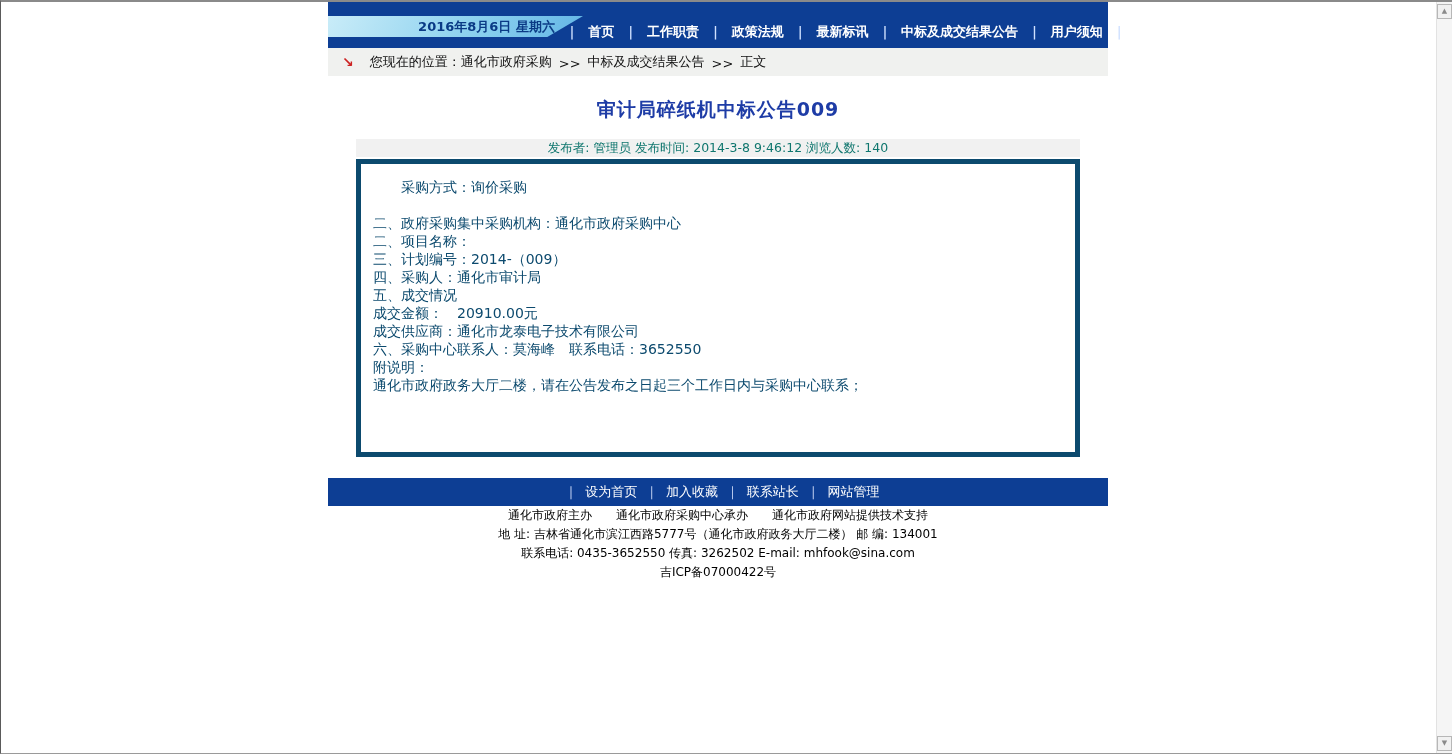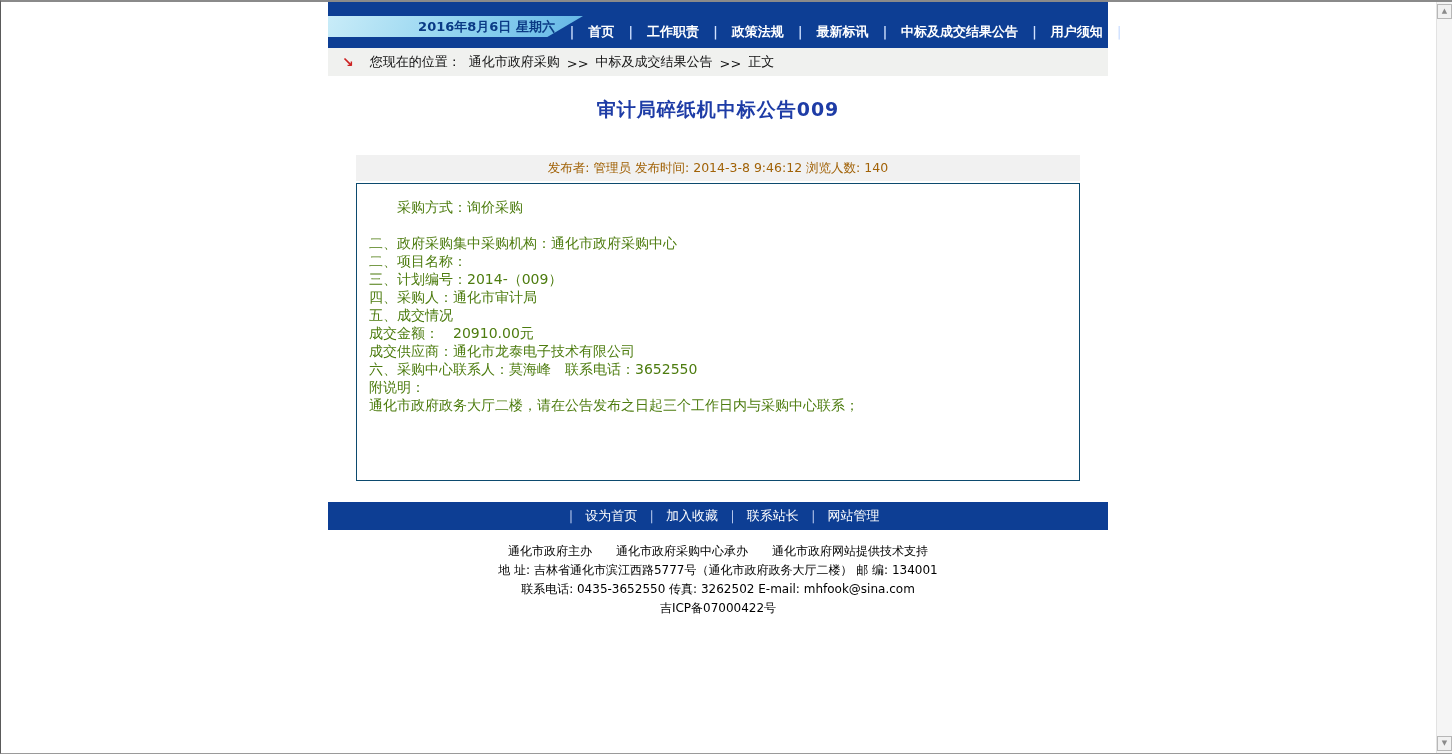--- a/index.html
+++ b/index.html
@@ -89,48 +89,48 @@
   .breadcrumb {
     height:28px; background:#f0f1ef; display:flex; align-items:center;
     font-size:13px; color:#111;
   }
   .crumb-arrow { color:#cc2222; font-weight:bold; font-size:14px; margin:0 16px 0 14px; }
   .crumbs { display:inline-flex; align-items:center; }
   .crumbs .crumb { display:inline-flex; align-items:flex-end; }
   .crumbs .crumb a { color:#111; text-decoration:none; cursor:pointer; }
   .crumbs .sep { font-style:normal; color:#111; padding:0 7px; }
   .crumbs .crumb:first-child .sep { display:none; }
-  .crumb-label { margin-right:8px; }
+  .crumb-label { }
 
   
   .article-title {
     margin-top:21px; text-align:center;
     color:#1e3ca6; font-size:19px; font-weight:bold; letter-spacing:1px;
   }
   .meta-bar {
-    margin:32px 28px 0 28px; height:26px; background:#f1f1f1;
-    display:flex; align-items:center; justify-content:center;
-    font-size:12.5px; color:#a16207;
+    margin:16px 28px 0 28px; height:18px; background:#f1f1f1;
+    display:flex; align-items:center; justify-content:center;
+    font-size:12.5px; color:#0f766e;
   }
   .article-box {
     margin:2px 28px 0 28px; height:298px; background:#ffffff;
-    border:1px solid #0c4a6e; padding:14px 12px 0 12px;
-    font-size:14px; color:#4d7c0f; overflow:hidden;
+    border:5px solid #0c4a6e; padding:14px 12px 0 12px;
+    font-size:14px; color:#0c4a6e; overflow:hidden;
   }
   .bline { min-height:18px; line-height:18px; white-space:pre-wrap; }
 
   
   .footer-bar {
     margin-top:21px; height:28px; background:#0d3e94;
     display:flex; align-items:center; justify-content:center;
     color:#ffffff; font-size:13px; white-space:nowrap;
   }
   .footer-bar a { color:#ffffff; text-decoration:none; cursor:pointer;text-align:center; }
   .footer-bar .sep { font-style:normal; padding:0 8px; color:#dbe6ff; }
-  .footer-info { margin-top:12px; text-align:center; font-size:12px; color:#000; }
+  .footer-info { margin-top:0; text-align:center; font-size:12px; color:#000; }
   .footer-info .fline { line-height:19px; min-height:19px; }
 </style>
 </head>
 <body>
 
 <div class="page">
 
   <div class="top-bar"></div>
 
 

